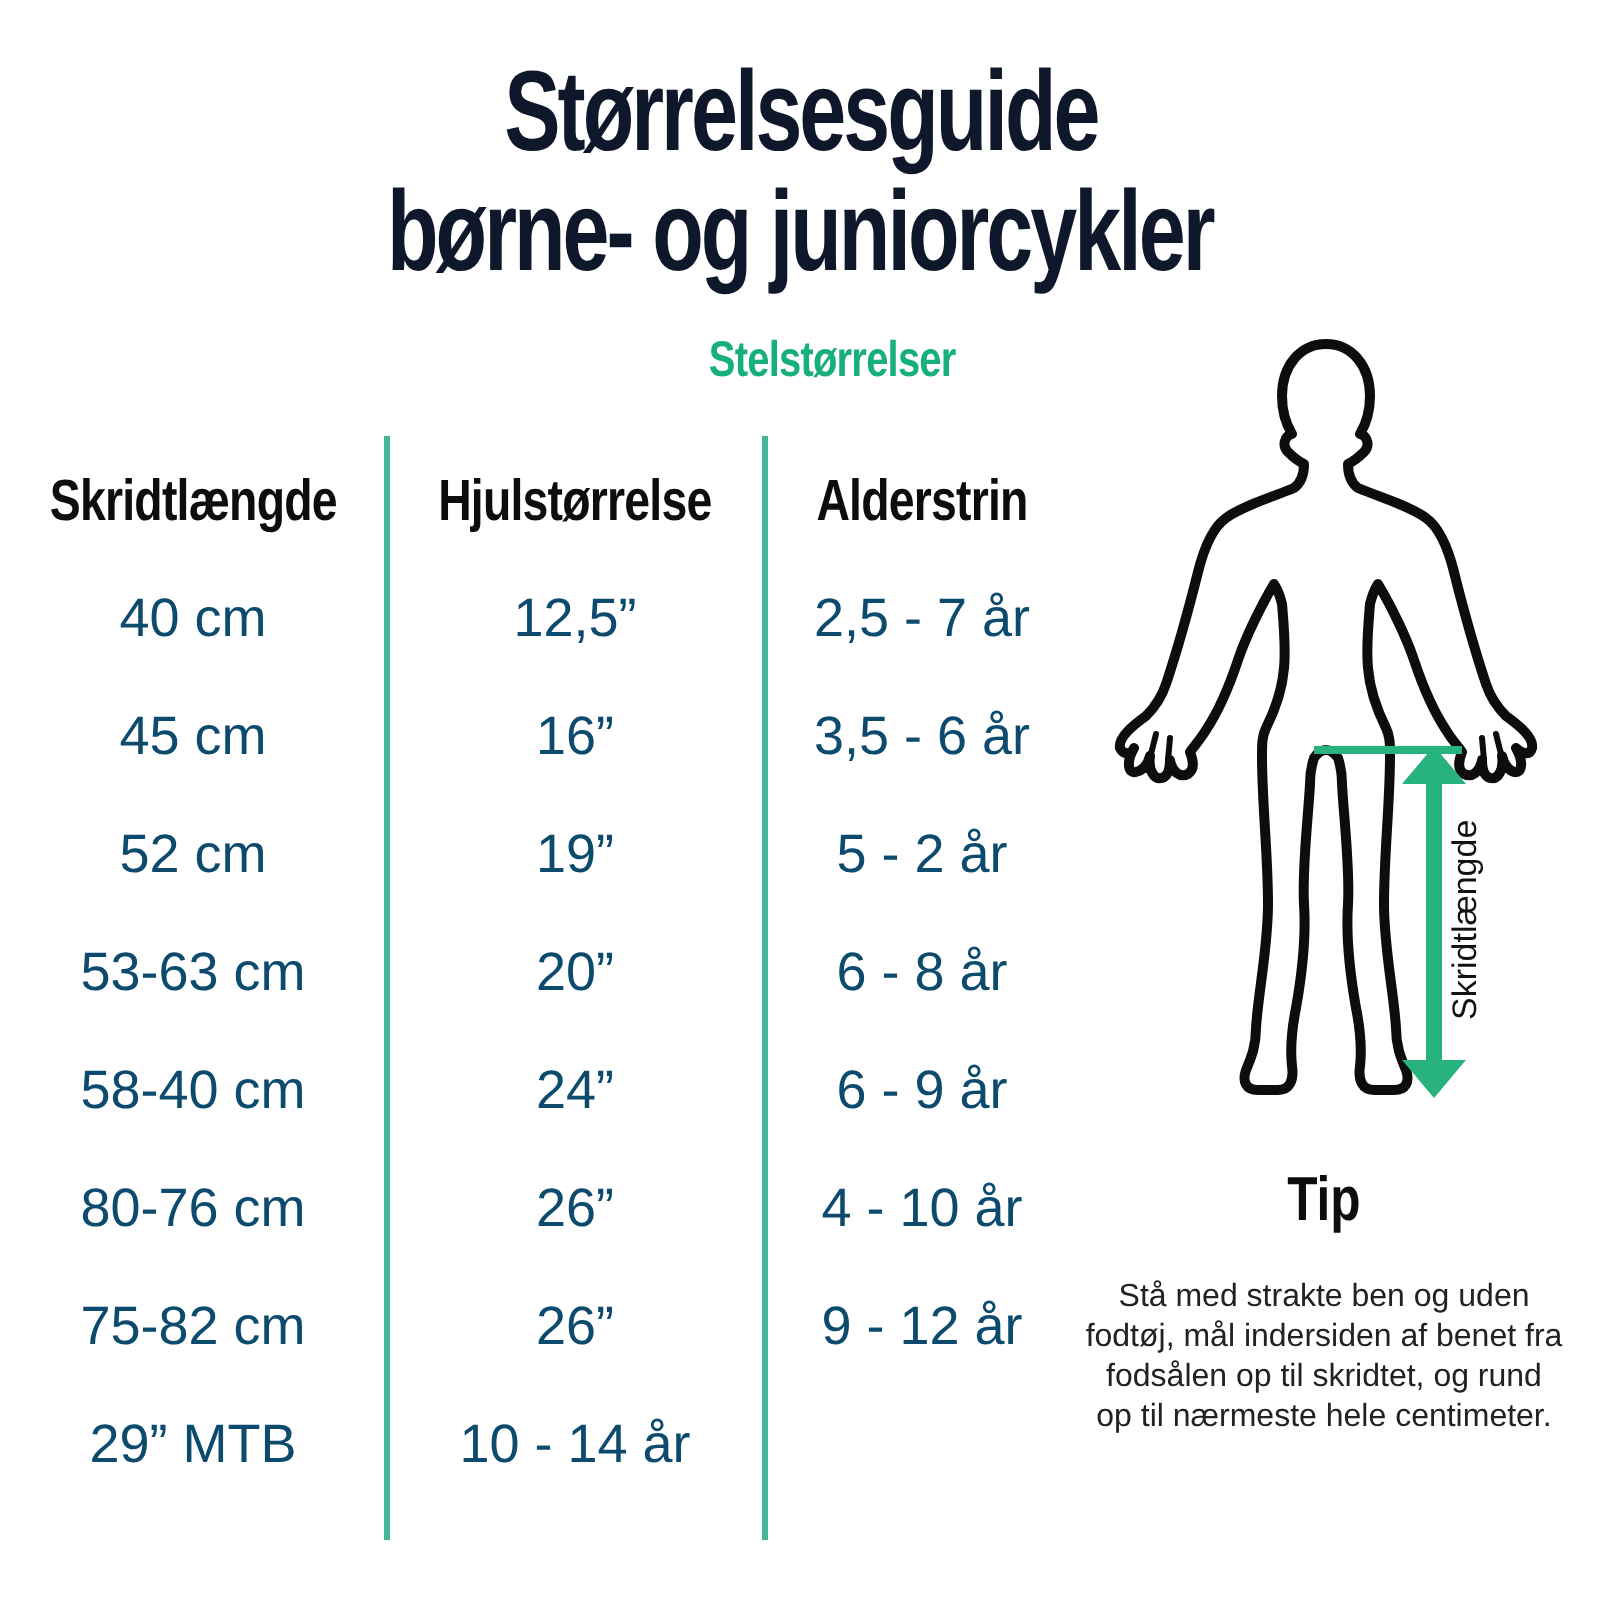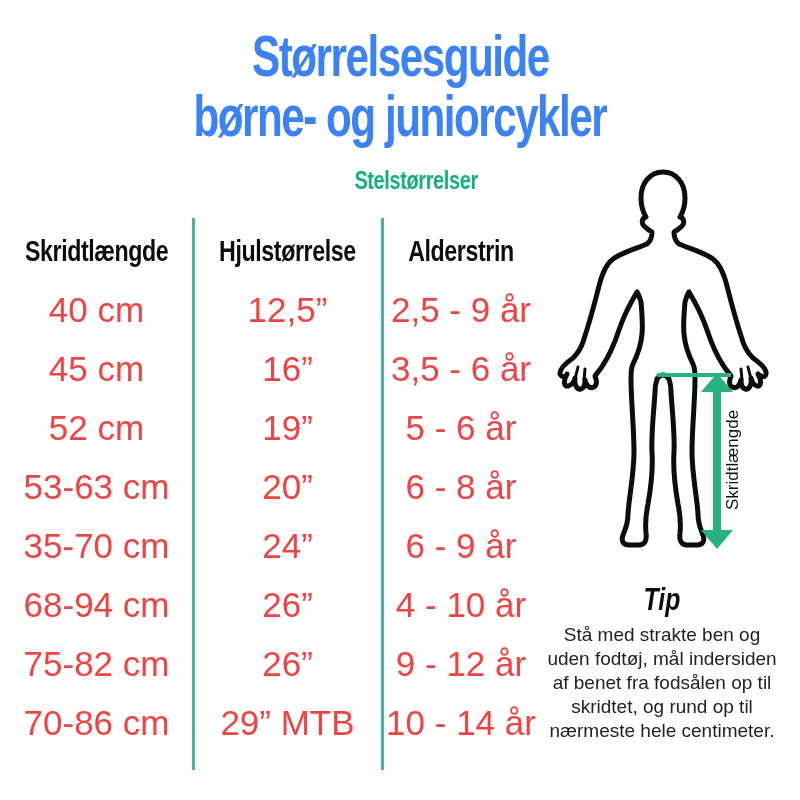--- a/index.html
+++ b/index.html
@@ -5,52 +5,52 @@
   html,body{margin:0;padding:0;background:#fff;}
   .canvas{
     position:relative;width:800px;height:800px;background:#ffffff;
     font-family:"Liberation Sans",sans-serif;color:#141414;overflow:hidden;
   }
   .cond{display:inline-block;transform:scaleX(0.74);white-space:nowrap;}
   .cond2{display:inline-block;transform:scaleX(0.80);white-space:nowrap;}
 
   .title{
     position:absolute;top:26px;left:0;width:800px;text-align:center;
-    font-weight:bold;font-size:57px;line-height:60px;letter-spacing:-2px;color:#3b82f6;
+    font-weight:bold;font-size:57px;line-height:60px;letter-spacing:-2px;color:#0f172a;
   }
   .subtitle{
     position:absolute;top:166px;left:0;width:800px;text-align:center;
     font-weight:bold;font-size:25px;color:#17b07c;letter-spacing:-0.5px;margin-left:16px;
   }
 
   .vline{position:absolute;top:218px;width:3px;height:552px;background:#45b497;}
   .vline.v1{left:192px;}
   .vline.v2{left:381px;}
 
   .table{position:absolute;left:0;top:222px;width:540px;}
   .trow{display:grid;grid-template-columns:193px 189px 158px;height:59px;}
   .trow.thead{height:58px;}
   .tcell{
     display:flex;align-items:center;justify-content:center;
-    font-size:35px;color:#ef4444;
+    font-size:27px;color:#0c4a6e;
   }
   .thead .tcell{font-weight:bold;font-size:29px;color:#0d0d0d;letter-spacing:-0.5px;}
 
   .figure{position:absolute;left:545px;top:162px;width:235px;height:405px;}
   .figure svg{position:absolute;left:0;top:0;}
   .arrow-label{
     position:absolute;left:178px;top:238px;height:120px;
     writing-mode:vertical-rl;transform:rotate(180deg);
     font-size:17px;color:#111;display:flex;align-items:center;justify-content:center;
     white-space:nowrap;
   }
 
   .tip{position:absolute;left:542px;top:582px;width:240px;text-align:center;}
-  .tip-heading{font-size:31px;font-weight:bold;color:#0d0d0d;font-style:italic;}
-  .tip-body{margin-top:5px;font-size:19px;line-height:1.26;color:#222;}
+  .tip-heading{font-size:31px;font-weight:bold;color:#0d0d0d;}
+  .tip-body{margin-top:21px;font-size:16px;line-height:1.26;color:#222;}
 </style>
 </head>
 <body>
 
 <div class="canvas">
 
   <div class="title">
     <div><span class="cond">Størrelsesguide</span></div>
     <div><span class="cond">børne- og juniorcykler</span></div>
   </div>
@@ -70,54 +70,53 @@
       <div class="tcell">
           <span class="cond2">Hjulstørrelse</span>
         </div>
       <div class="tcell">
           <span class="cond2">Alderstrin</span>
         </div>
     </div>
     <div class="trow">
       <div class="tcell">40 cm</div>
       <div class="tcell">12,5”</div>
-      <div class="tcell">2,5 - 9 år</div>
+      <div class="tcell">2,5 - 7 år</div>
     </div>
     <div class="trow">
       <div class="tcell">45 cm</div>
       <div class="tcell">16”</div>
       <div class="tcell">3,5 - 6 år</div>
     </div>
     <div class="trow">
       <div class="tcell">52 cm</div>
       <div class="tcell">19”</div>
-      <div class="tcell">5 - 6 år</div>
+      <div class="tcell">5 - 2 år</div>
     </div>
     <div class="trow">
       <div class="tcell">53-63 cm</div>
       <div class="tcell">20”</div>
       <div class="tcell">6 - 8 år</div>
     </div>
     <div class="trow">
-      <div class="tcell">35-70 cm</div>
+      <div class="tcell">58-40 cm</div>
       <div class="tcell">24”</div>
       <div class="tcell">6 - 9 år</div>
     </div>
     <div class="trow">
-      <div class="tcell">68-94 cm</div>
+      <div class="tcell">80-76 cm</div>
       <div class="tcell">26”</div>
       <div class="tcell">4 - 10 år</div>
     </div>
     <div class="trow">
       <div class="tcell">75-82 cm</div>
       <div class="tcell">26”</div>
       <div class="tcell">9 - 12 år</div>
     </div>
     <div class="trow">
-      <div class="tcell">70-86 cm</div>
       <div class="tcell">29” MTB</div>
       <div class="tcell">10 - 14 år</div>
     </div>
   </div>
 
   <div class="figure">
     <svg width="235" height="405" viewBox="0 0 235 405">
       <g fill="#ffffff" stroke="#0d0d0d" stroke-width="5" stroke-linejoin="round" stroke-linecap="round">
         <path d="
           M 118 10

